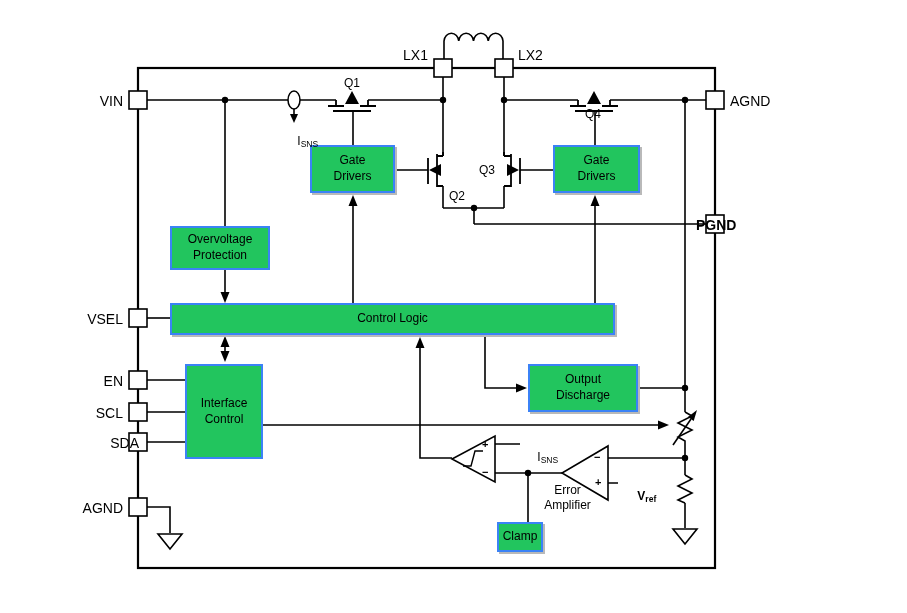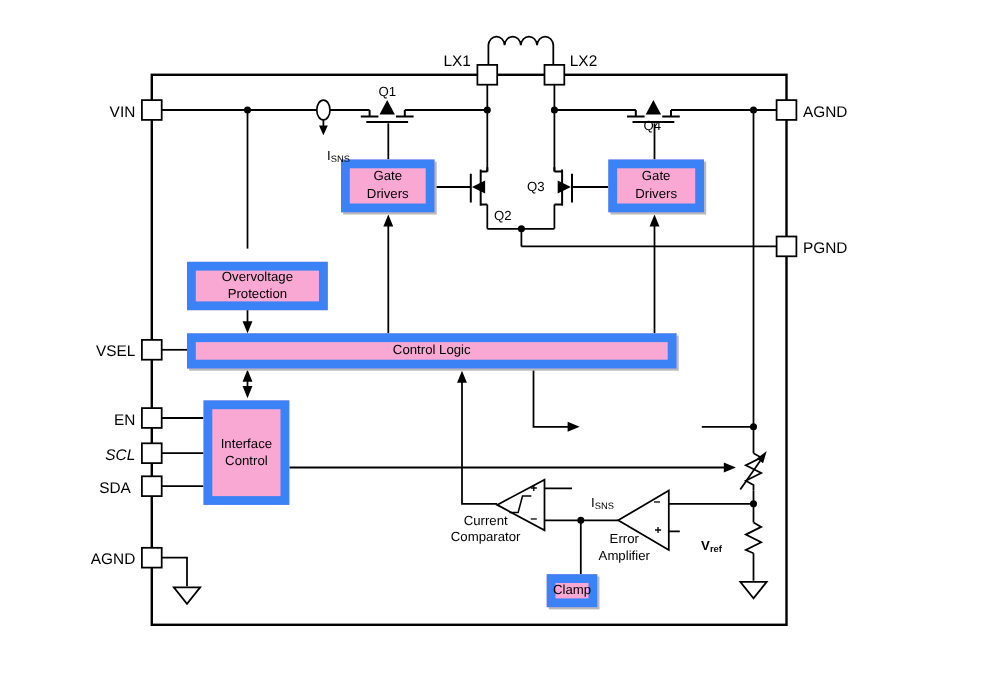--- a/index.html
+++ b/index.html
@@ -2,21 +2,21 @@
 <html><head>
 <meta charset="utf-8">
 <style>
   html,body { margin:0; padding:0; background:#ffffff; }
   .canvas {
     position:relative; width:907px; height:613px; background:#ffffff;
     font-family:"Liberation Sans", sans-serif; color:#000; overflow:hidden;
   }
   svg.layer { position:absolute; left:0; top:0; }
   .block {
-    position:absolute; border:8px solid #3b82f6; background:#f9a8d4;
+    position:absolute; border:2px solid #3b82f6; background:#22c55e;
     display:flex; align-items:center; justify-content:center;
     text-align:center; font-size:12px; line-height:1.3; white-space:pre-line;
     box-sizing:border-box;
   }
   .shadow { box-shadow:2px 2px 0 #b9b9b9; }
   .lbl { position:absolute; font-size:14px; white-space:pre; }
   .lbl.small { font-size:12px; }
   .lbl.sign { font-size:11px; font-weight:bold; }
   .lbl.right { text-align:right; }
   sub { font-size:8.5px; vertical-align:-2px; }
@@ -158,49 +158,49 @@
       <rect x="706" y="215" width="18" height="18"></rect>
     </g>
   </svg>
 
   <div class="block shadow" style="left:310px; top:145px; width:85px; height:48px;">Gate
 Drivers</div>
 
   <div class="block shadow" style="left:553px; top:145px; width:87px; height:48px;">Gate
 Drivers</div>
 
-  <div class="block" style="left:170px; top:226px; width:128px; height:44px;margin-top:12px;">Overvoltage
+  <div class="block" style="left:170px; top:226px; width:100px; height:44px;">Overvoltage
 Protection</div>
 
   <div class="block shadow" style="left:170px; top:303px; width:445px; height:32px;">Control Logic</div>
 
   <div class="block" style="left:185px; top:364px; width:78px; height:95px;">Interface
 Control</div>
 
+  <div class="block shadow" style="left:528px; top:364px; width:110px; height:48px;">Output
+Discharge</div>
 
   <div class="block shadow" style="left:497px; top:522px; width:46px; height:30px;">Clamp</div>
 
   <div class="lbl right" style="left:88px;  top:93px;  width:35px;">VIN</div>
   <div class="lbl right" style="left:80px;  top:311px; width:43px;">VSEL</div>
   <div class="lbl right" style="left:88px;  top:373px; width:35px;">EN</div>
-  <div class="lbl right" style="left:84px;  top:405px; width:39px;font-style:italic;">SCL</div>
-  <div class="lbl right" style="left:80px;  top:435px; width:39px;">SDA</div>
+  <div class="lbl right" style="left:84px;  top:405px; width:39px;">SCL</div>
+  <div class="lbl right" style="left:100px;  top:435px; width:39px;">SDA</div>
   <div class="lbl right" style="left:76px;  top:500px; width:47px;">AGND</div>
   <div class="lbl right" style="left:396px; top:47px;  width:32px;">LX1</div>
   <div class="lbl" style="left:518px; top:47px;text-align:center;">LX2</div>
   <div class="lbl" style="left:730px; top:93px;">AGND</div>
-  <div class="lbl" style="left:730px; top:217px;">PGND</div>
+  <div class="lbl" style="left:696px; top:217px;font-weight:bold;">PGND</div>
 
   <div class="lbl small" style="left:344px; top:76px;text-align:center;">Q1</div>
   <div class="lbl small" style="left:449px; top:163px;margin-top:26px;">Q2</div>
   <div class="lbl small" style="left:479px; top:163px;">Q3</div>
   <div class="lbl small" style="left:585px; top:76px;margin-top:31px;">Q4</div>
 
-  <div class="anlbl" style="left:399px; top:466px; width:85px;">Current
-Comparator</div>
   <div class="anlbl" style="left:525px; top:483px; width:85px;">Error
 Amplifier</div>
 
   <div class="lbl sign" style="left:482px; top:438px;">+</div>
   <div class="lbl sign" style="left:482px; top:466px;">−</div>
   <div class="lbl sign" style="left:594px; top:451px;">−</div>
   <div class="lbl sign" style="left:595px; top:476px;">+</div>
 
   <div class="lbl small" style="left:284px; top:120px;">
     <span>I</span><sub>SNS</sub>

